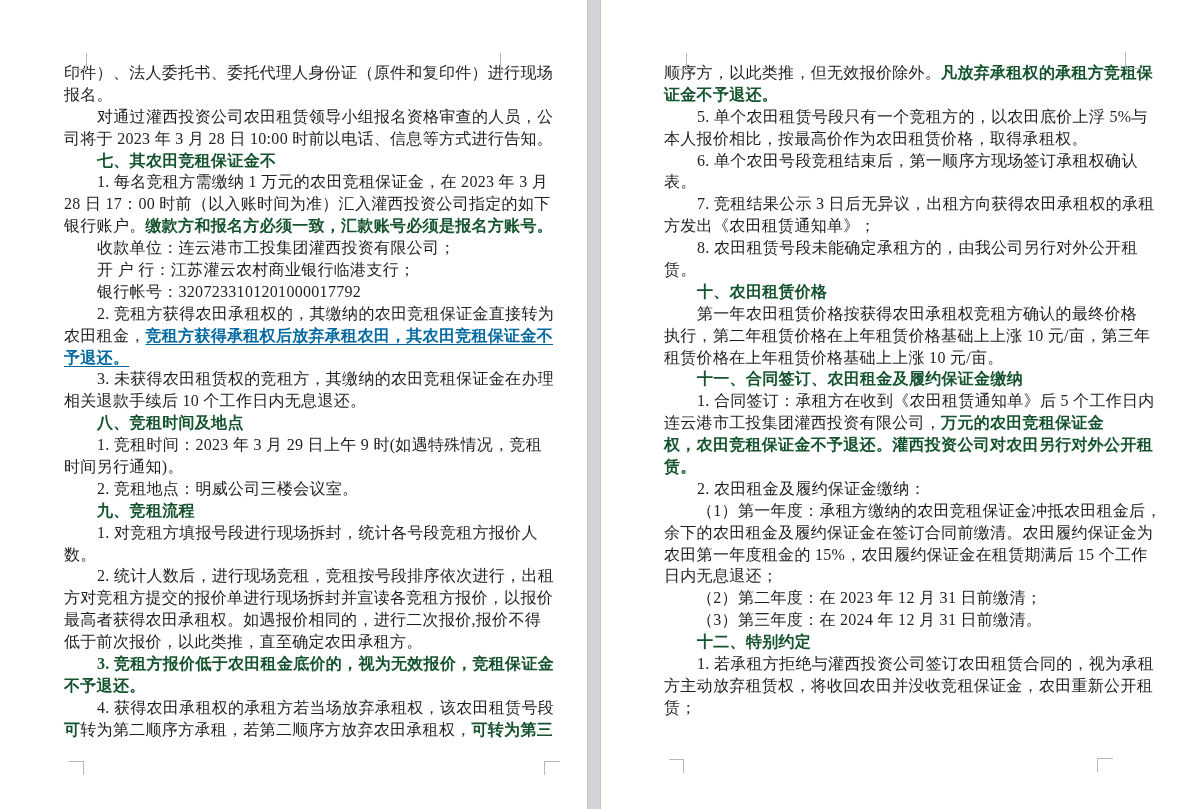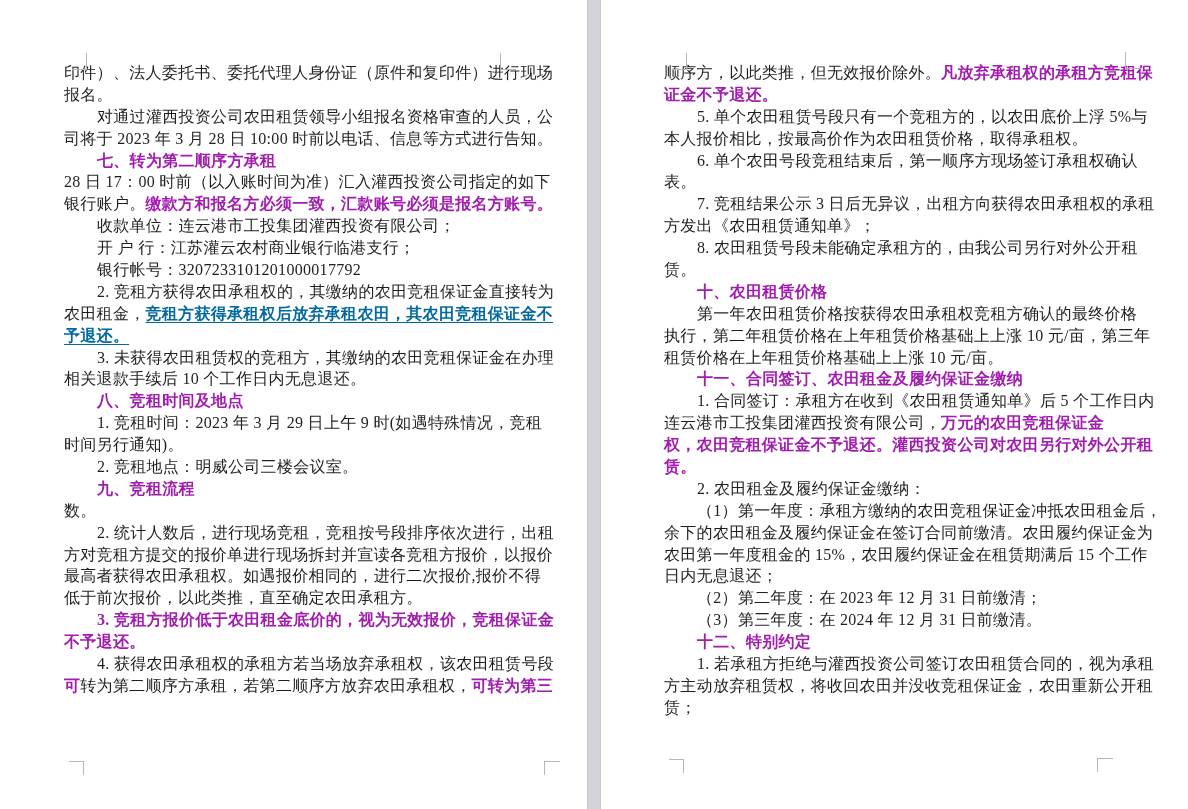--- a/index.html
+++ b/index.html
@@ -8,55 +8,57 @@
   .page{position:absolute;top:0;height:802px;background:#ffffff;}
   #page-left{left:0;width:587px;}
   #page-right{left:601px;width:587px;}
   #page-gap{position:absolute;top:0;left:587px;width:14px;height:809px;background:#d2d4d8;border-left:1px solid #c3c6ca;border-right:1px solid #c3c6ca;box-sizing:border-box;}
   .textcol{position:absolute;color:#1f1f1f;font-size:16px;line-height:21.9px;letter-spacing:0.3px;}
   #text-1{left:64px;top:62px;width:498px;}
   #text-2{left:63px;top:62px;width:500px;}
   .line{white-space:nowrap;height:21.9px;}
   .ind{padding-left:33px;}
   .s-n{font-weight:normal;}
-  .s-b{font-weight:bold;color:#a21caf;}
+  .s-b{font-weight:bold;color:#14532d;}
   .s-bu{font-weight:bold;color:#0369a1;text-decoration:underline;text-underline-offset:3px;}
   .crop{position:absolute;box-sizing:border-box;}
   .crop.tl{border-right:1px solid #b3b8bf;border-bottom:1px solid #b3b8bf;}
   .crop.tr{border-left:1px solid #b3b8bf;border-bottom:1px solid #b3b8bf;}
   .crop.bl{border-top:1px solid #b3b8bf;border-right:1px solid #b3b8bf;}
   .crop.br{border-top:1px solid #b3b8bf;border-left:1px solid #b3b8bf;}
 </style>
 </head>
 <body>
 
 <div id="stage">
 
   <div class="page" id="page-left">
     <div class="textcol" id="text-1">
         <div class="line"><span class="s-n">印件）、法人委托书、委托代理人身份证（原件和复印件）进行现场</span></div>
         <div class="line"><span class="s-n">报名。</span></div>
         <div class="line ind"><span class="s-n">对通过灌西投资公司农田租赁领导小组报名资格审查的人员，公</span></div>
         <div class="line"><span class="s-n">司将于 2023 年 3 月 28 日 10:00 时前以电话、信息等方式进行告知。</span></div>
-        <div class="line ind"><span class="s-b">七、转为第二顺序方承租</span></div>
+        <div class="line ind"><span class="s-b">七、其农田竞租保证金不</span></div>
+        <div class="line ind"><span class="s-n">1. 每名竞租方需缴纳 1 万元的农田竞租保证金，在 2023 年 3 月</span></div>
         <div class="line"><span class="s-n">28 日 17：00 时前（以入账时间为准）汇入灌西投资公司指定的如下</span></div>
         <div class="line"><span class="s-n">银行账户。</span><span class="s-b">缴款方和报名方必须一致，汇款账号必须是报名方账号。</span></div>
         <div class="line ind"><span class="s-n">收款单位：连云港市工投集团灌西投资有限公司；</span></div>
         <div class="line ind"><span class="s-n">开 户 行：江苏灌云农村商业银行临港支行；</span></div>
         <div class="line ind"><span class="s-n">银行帐号：3207233101201000017792</span></div>
         <div class="line ind"><span class="s-n">2. 竞租方获得农田承租权的，其缴纳的农田竞租保证金直接转为</span></div>
         <div class="line"><span class="s-n">农田租金，</span><span class="s-bu">竞租方获得承租权后放弃承租农田，其农田竞租保证金不</span></div>
         <div class="line"><span class="s-bu">予退还。</span></div>
         <div class="line ind"><span class="s-n">3. 未获得农田租赁权的竞租方，其缴纳的农田竞租保证金在办理</span></div>
         <div class="line"><span class="s-n">相关退款手续后 10 个工作日内无息退还。</span></div>
         <div class="line ind"><span class="s-b">八、竞租时间及地点</span></div>
         <div class="line ind"><span class="s-n">1. 竞租时间：2023 年 3 月 29 日上午 9 时(如遇特殊情况，竞租</span></div>
         <div class="line"><span class="s-n">时间另行通知)。</span></div>
         <div class="line ind"><span class="s-n">2. 竞租地点：明威公司三楼会议室。</span></div>
         <div class="line ind"><span class="s-b">九、竞租流程</span></div>
+        <div class="line ind"><span class="s-n">1. 对竞租方填报号段进行现场拆封，统计各号段竞租方报价人</span></div>
         <div class="line"><span class="s-n">数。</span></div>
         <div class="line ind"><span class="s-n">2. 统计人数后，进行现场竞租，竞租按号段排序依次进行，出租</span></div>
         <div class="line"><span class="s-n">方对竞租方提交的报价单进行现场拆封并宣读各竞租方报价，以报价</span></div>
         <div class="line"><span class="s-n">最高者获得农田承租权。如遇报价相同的，进行二次报价,报价不得</span></div>
         <div class="line"><span class="s-n">低于前次报价，以此类推，直至确定农田承租方。</span></div>
         <div class="line ind"><span class="s-b">3. 竞租方报价低于农田租金底价的，视为无效报价，竞租保证金</span></div>
         <div class="line"><span class="s-b">不予退还。</span></div>
         <div class="line ind"><span class="s-n">4. 获得农田承租权的承租方若当场放弃承租权，该农田租赁号段</span></div>
         <div class="line"><span class="s-b">可</span><span class="s-n">转为第二顺序方承租，若第二顺序方放弃农田承租权，</span><span class="s-b">可转为第三</span></div>
       </div>

